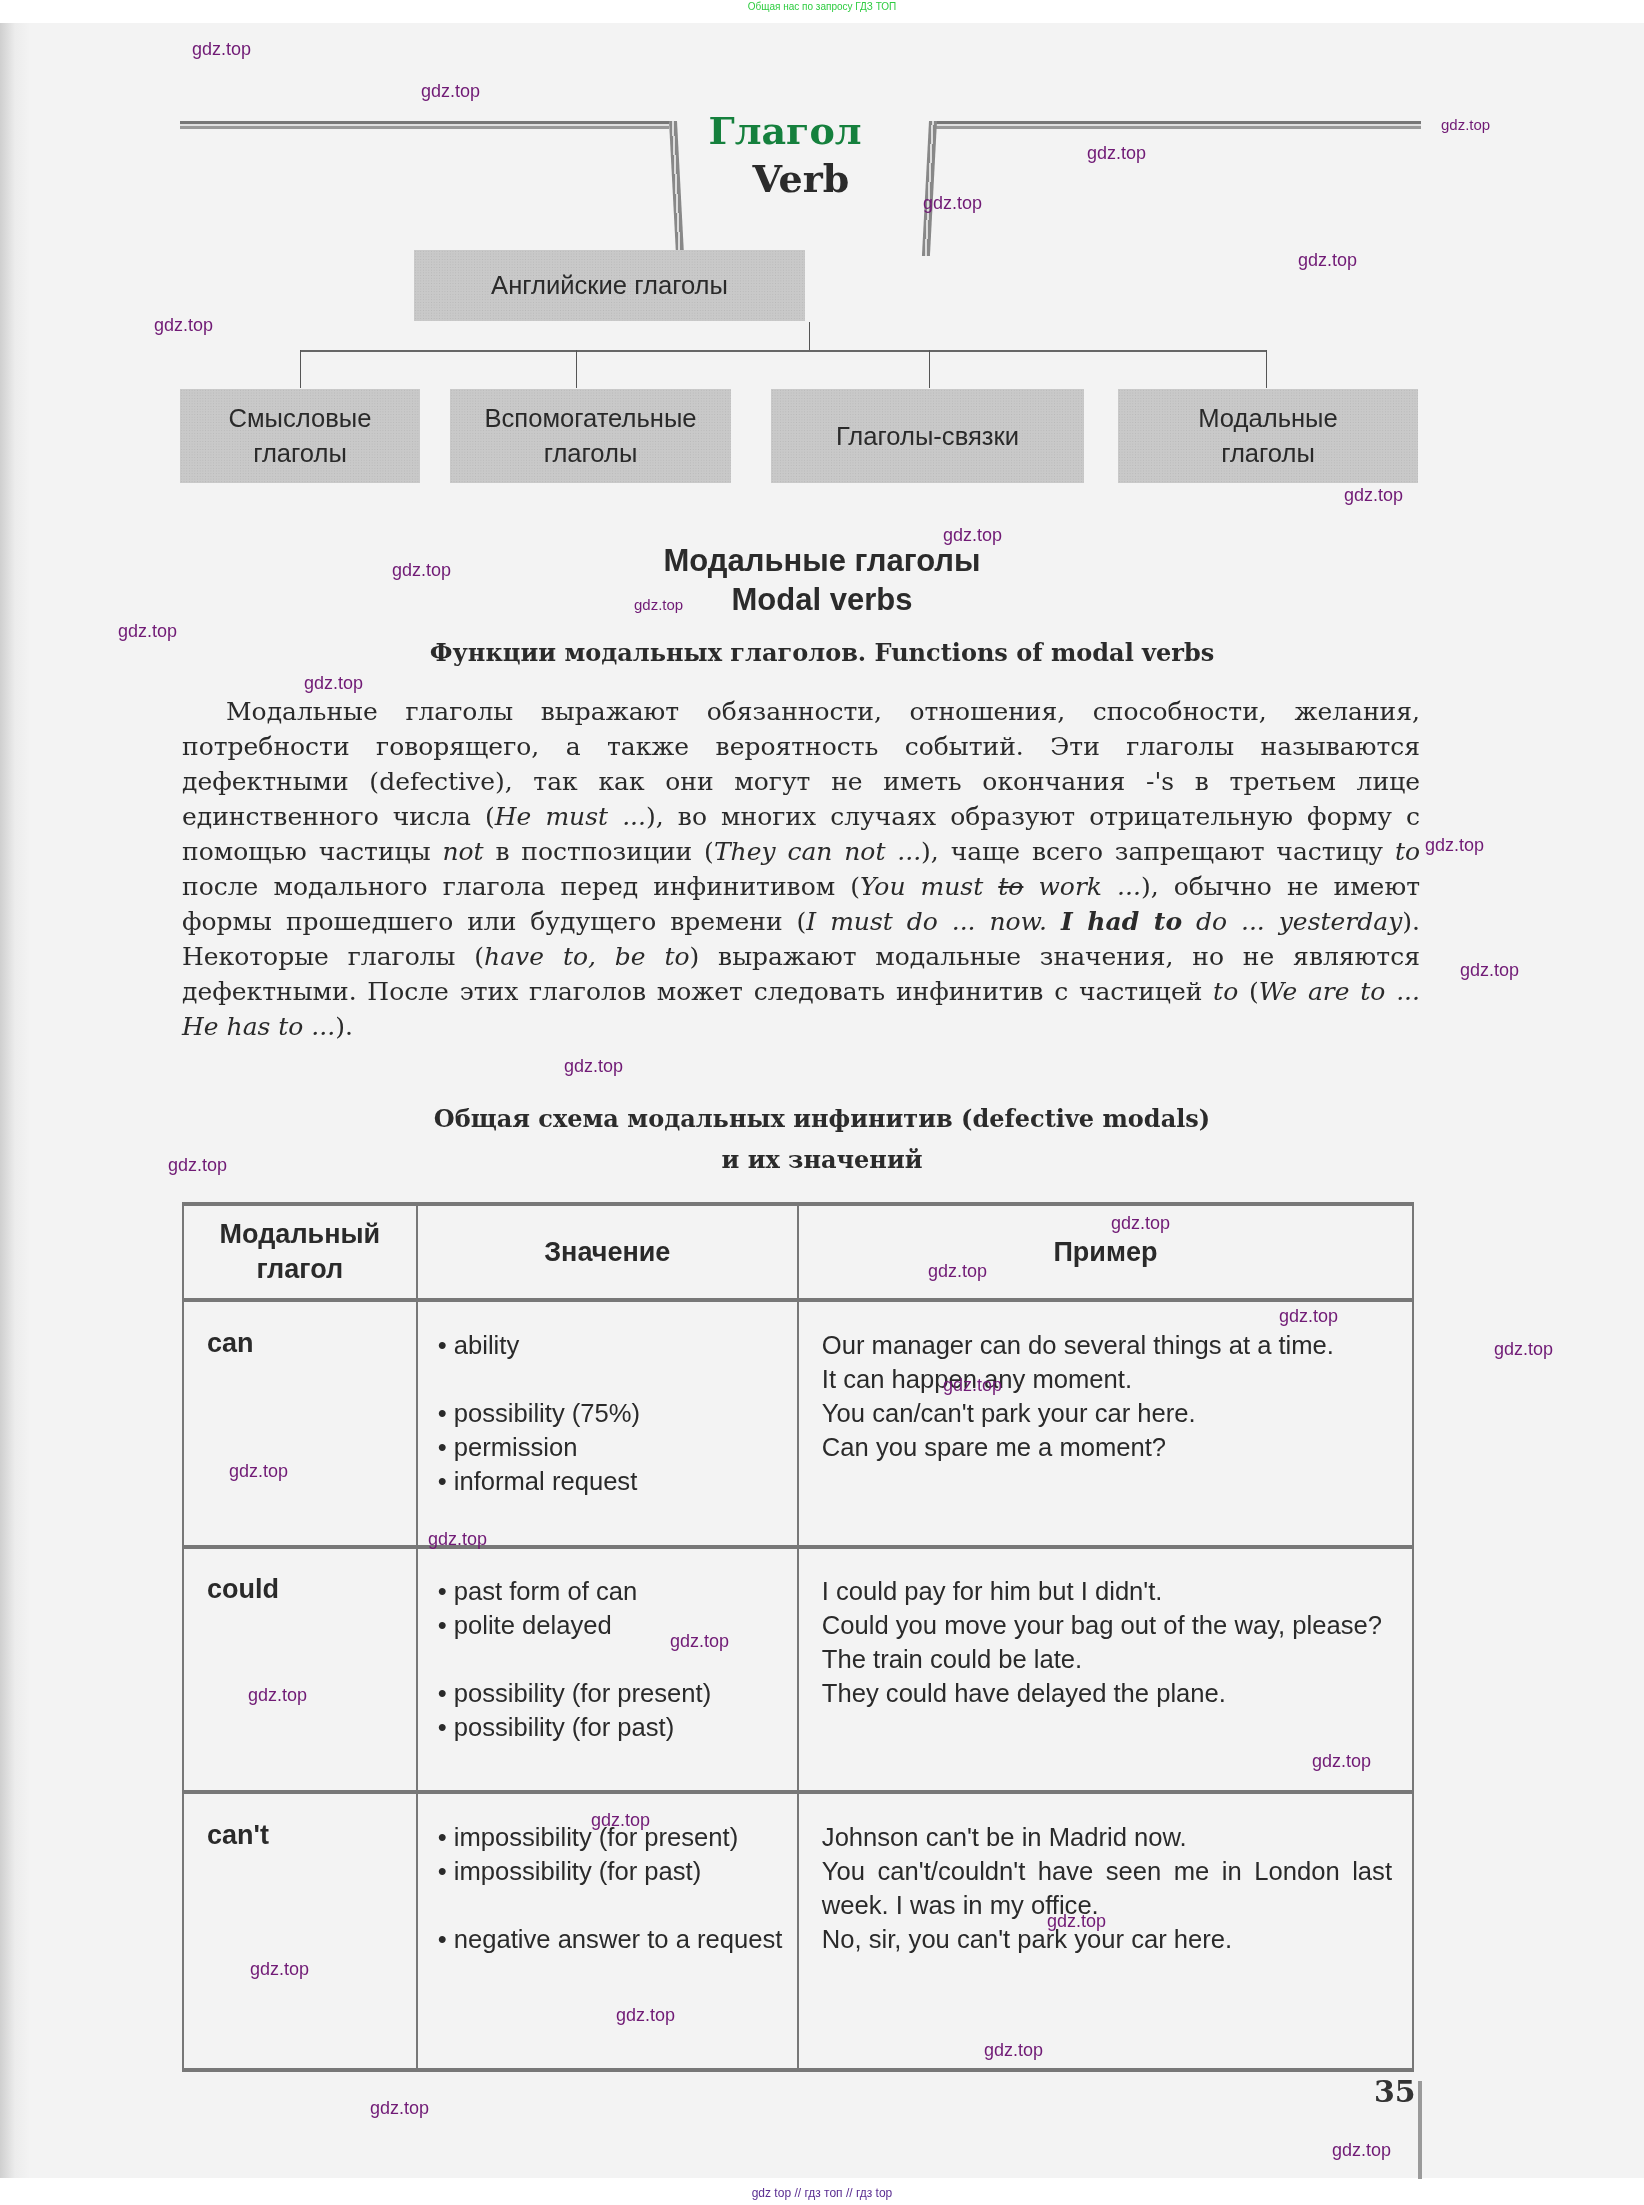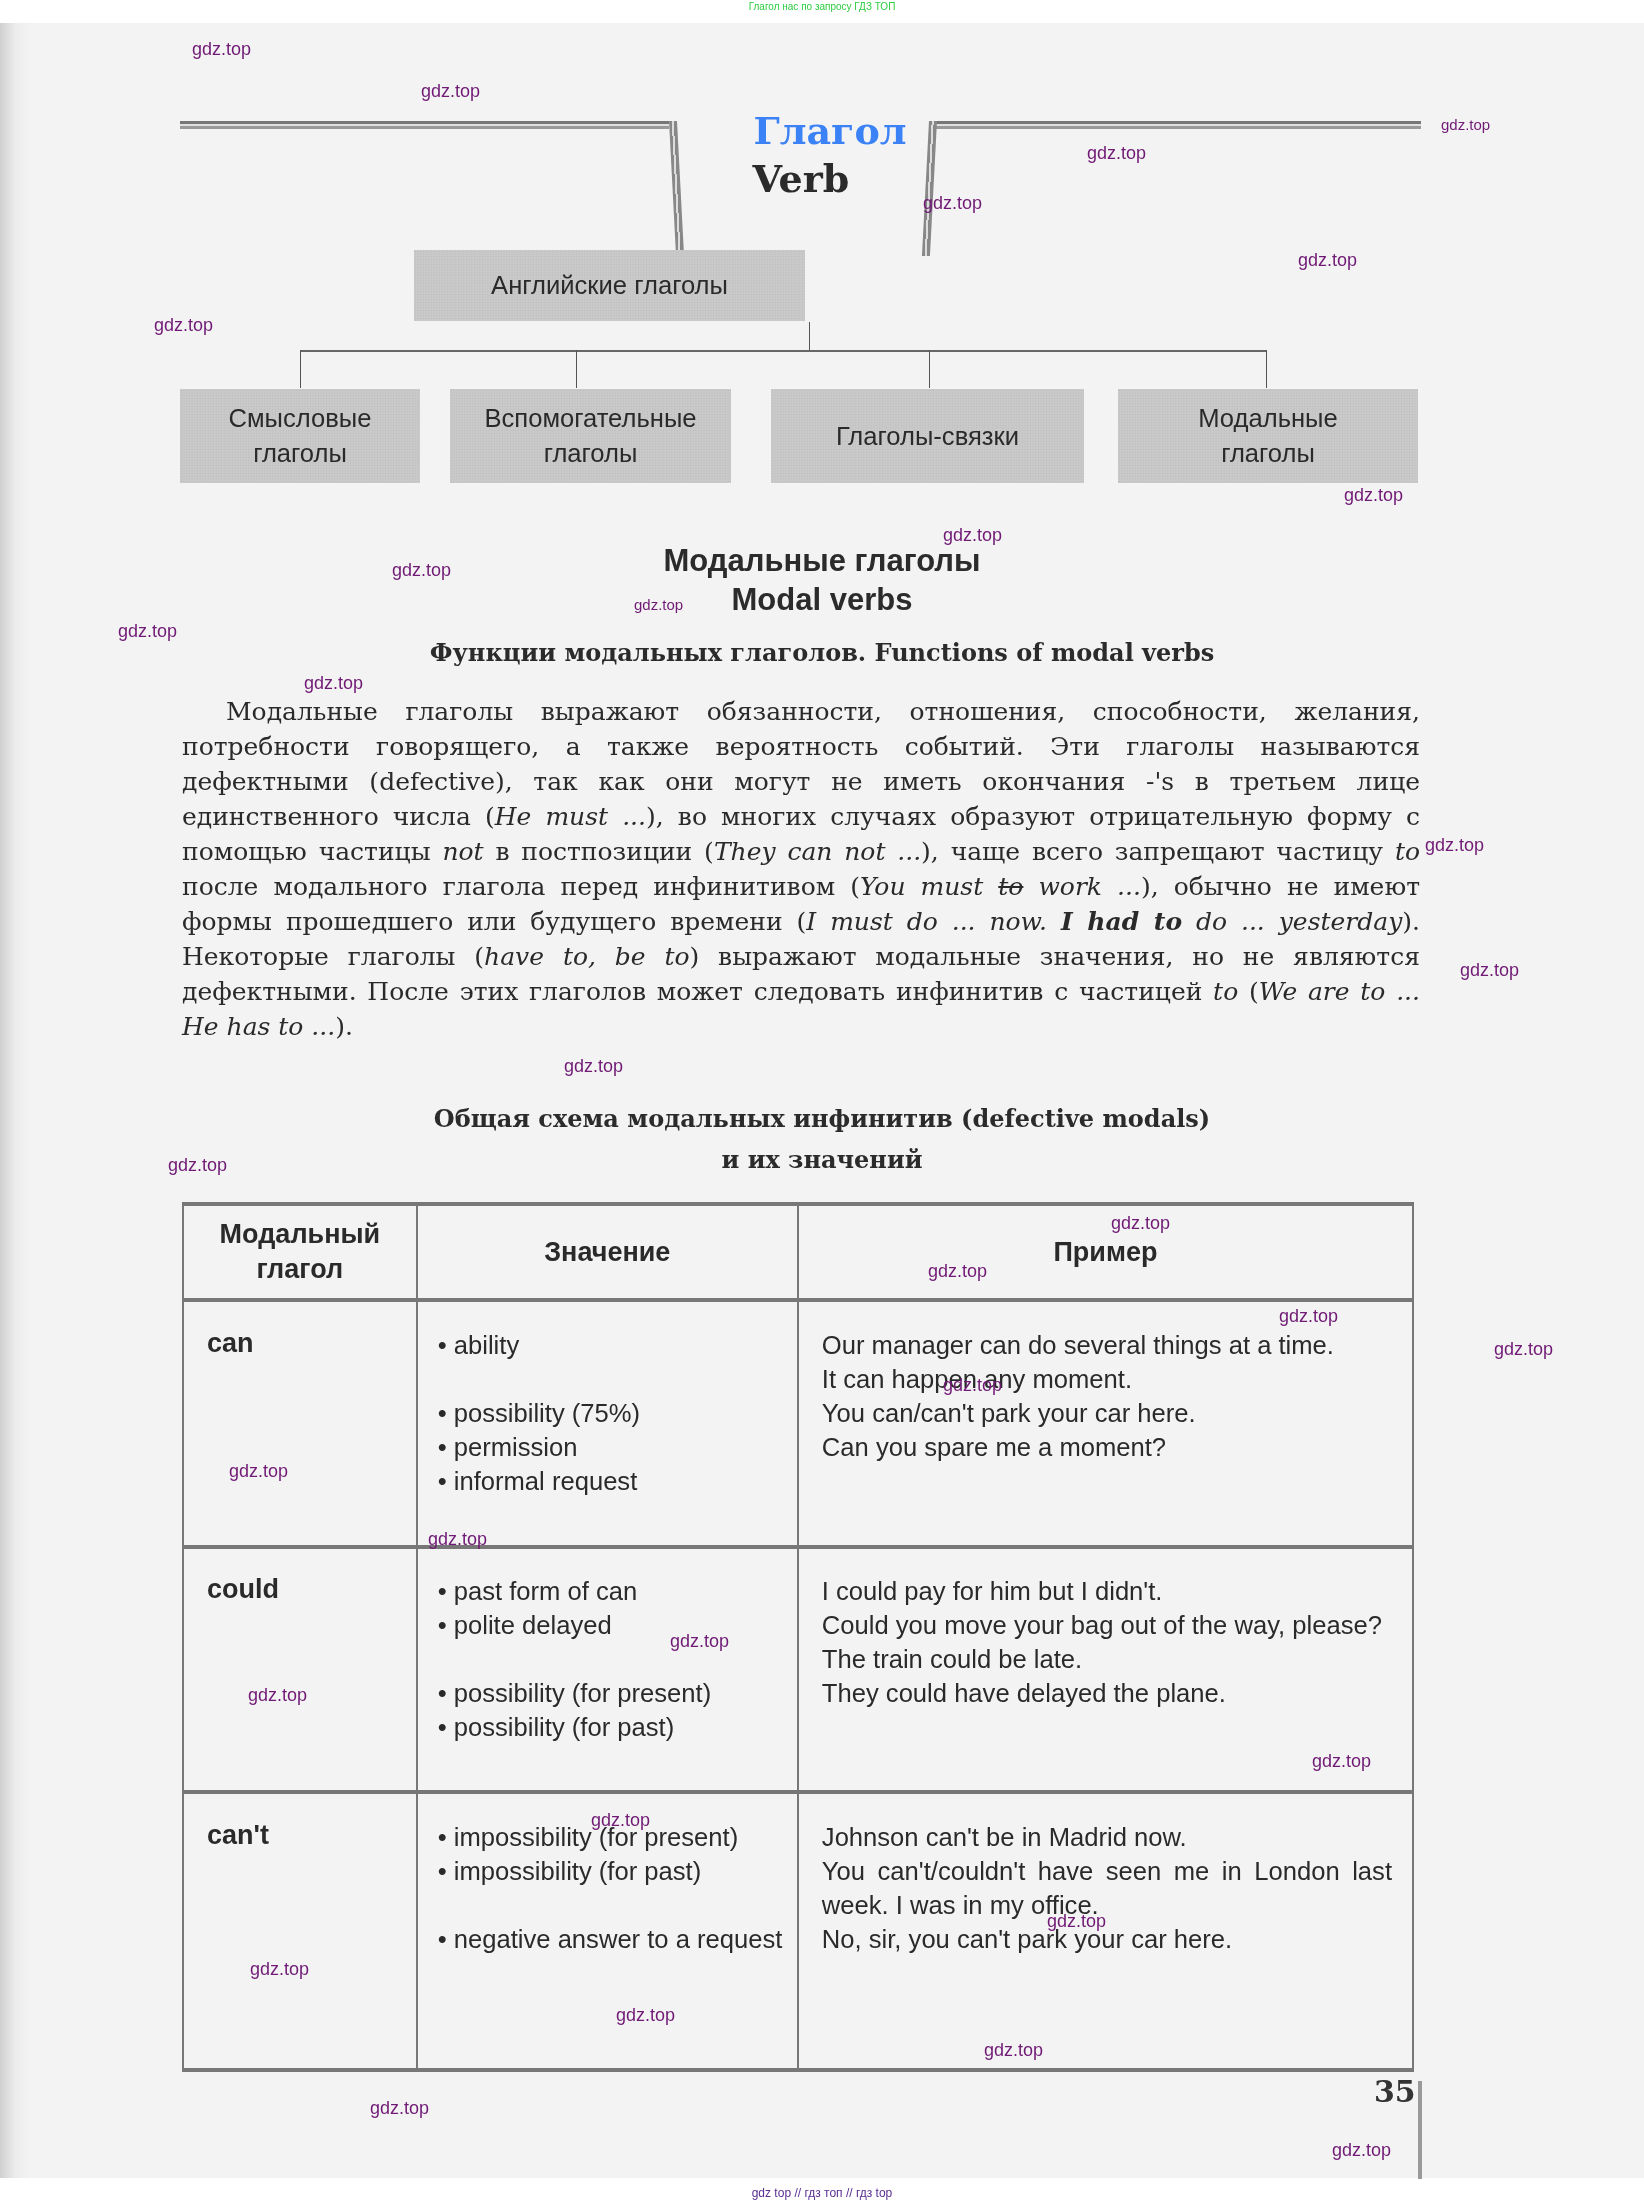--- a/index.html
+++ b/index.html
@@ -11,21 +11,21 @@
   #scan-edge { left:0; top:23px; width:30px; height:2155px; background:linear-gradient(to right,#cfcfcf,#ececec,#f3f3f3); }
   #footer { left:0; top:2186px; width:1644px; text-align:center; font-size:12px; color:#5a2d91; }
 
   
   .dbl-line { height:8px; border-top:3.4px solid #777; border-bottom:3.4px solid #999; background:#e0e0e0; box-sizing:border-box; }
   #title-line-left { left:180px; top:121px; width:489px; }
   #title-line-right { left:936px; top:121px; width:485px; }
   .slant { width:8px; height:135px; background:linear-gradient(to right,#888 0 2.7px,#ddd 2.7px 4.7px,#888 4.7px 7.4px); }
   #slant-left { left:669px; top:121px; transform:skewX(3deg); transform-origin:top; }
   #slant-right { left:929px; top:121px; transform:skewX(-3deg); transform-origin:top; }
-  #title-ru { left:702px; top:108px; width:256px; text-align:center; font-family:"DejaVu Serif", serif; font-weight:bold; font-size:38px; color:#3b82f6; }
+  #title-ru { left:657px; top:108px; width:256px; text-align:center; font-family:"DejaVu Serif", serif; font-weight:bold; font-size:38px; color:#15803d; }
   #title-en { left:673px; top:156px; width:256px; text-align:center; font-family:"DejaVu Serif", serif; font-weight:bold; font-size:38px; color:#2b2b2b; }
 
   
   .box { background:#c9c9c9; display:flex; align-items:center; justify-content:center; text-align:center;
          font-size:25.6px; line-height:35px; color:#2a2a2a; box-sizing:border-box;
          background-image:radial-gradient(#b7b7b7 0.7px, transparent 0.7px); background-size:2.7px 2.7px; }
   #box-root { left:414px; top:250px; width:391px; height:71px; }
   #box-1 { left:180px; top:389px; width:240px; height:94px; }
   #box-2 { left:450px; top:389px; width:281px; height:94px; }
   #box-3 { left:771px; top:389px; width:313px; height:94px; }
@@ -69,21 +69,21 @@
   #row-can td { height:217px; } #row-could td { height:216px; } #row-cant td { height:248px; }
 
   #page-number { left:1374px; top:2074px; font-family:"DejaVu Serif", serif; font-weight:bold; font-size:30px; color:#333; }
   #page-rule { left:1418px; top:2081px; width:4px; height:98px; background:#9a9a9a; }
 
   .wm { position:absolute; font-size:18px; color:#701a75; font-family:"Liberation Sans", sans-serif; }
 </style>
 </head>
 <body>
 
-<div id="top-banner" class="abs">Глагол нас по запросу ГДЗ ТОП</div>
+<div id="top-banner" class="abs">Общая нас по запросу ГДЗ ТОП</div>
 <div id="scan" class="abs"></div>
 <div id="scan-edge" class="abs"></div>
 
 <div id="title-line-left" class="abs dbl-line"></div>
 <div id="slant-left" class="abs slant"></div>
 <div id="title-line-right" class="abs dbl-line"></div>
 <div id="slant-right" class="abs slant"></div>
 <div id="title-ru" class="abs">Глагол</div>
 <div id="title-en" class="abs">Verb</div>
 

